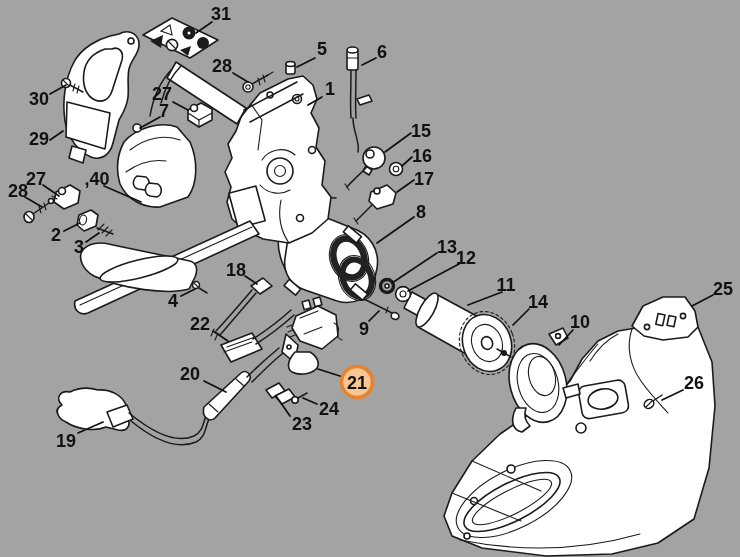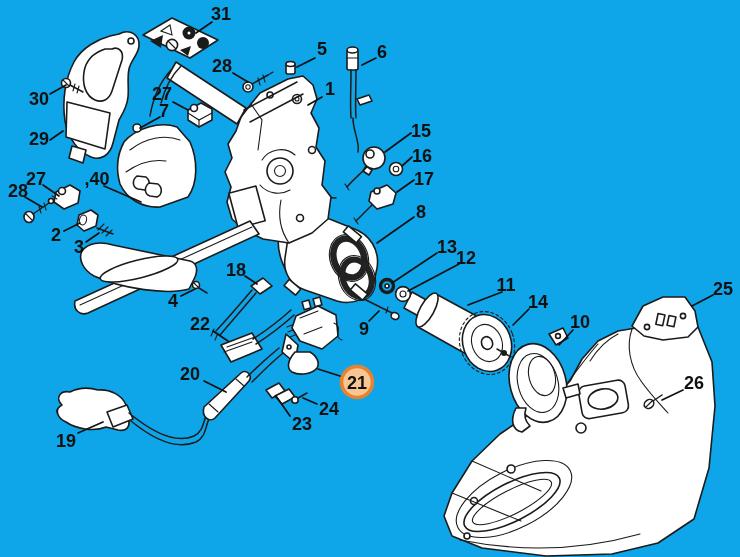--- a/index.html
+++ b/index.html
@@ -1,16 +1,16 @@
 <!DOCTYPE html>
 <html><head>
 <meta charset="utf-8">
 <style>
   html,body{margin:0;padding:0;background:#fff;}
-  .stage{position:relative;width:740px;height:557px;background:#0ea5e9;overflow:hidden;
+  .stage{position:relative;width:740px;height:557px;background:#a3a3a3;overflow:hidden;
          font-family:"Liberation Sans",sans-serif;}
   svg{display:block;}
   .part{fill:#ffffff;stroke:#1b1b1b;stroke-width:1.6;stroke-linejoin:round;stroke-linecap:round;}
   .thin{fill:none;stroke:#1b1b1b;stroke-width:1.1;stroke-linecap:round;}
   .wire{fill:none;stroke:#1b1b1b;stroke-width:1.5;stroke-linecap:round;}
   .dark{fill:#1b1b1b;stroke:none;}
   .leader{stroke:#111111;stroke-width:1.7;stroke-linecap:round;}
   .part-label{font:700 18px "Liberation Sans",sans-serif;fill:#111111;
               text-anchor:middle;dominant-baseline:central;}
 </style>

